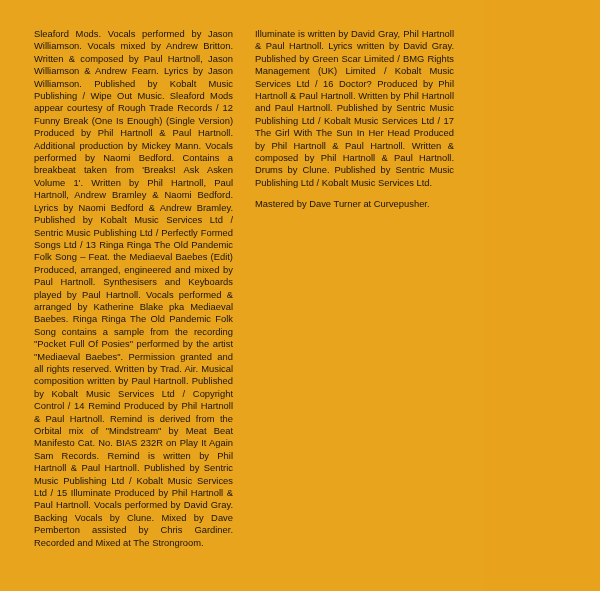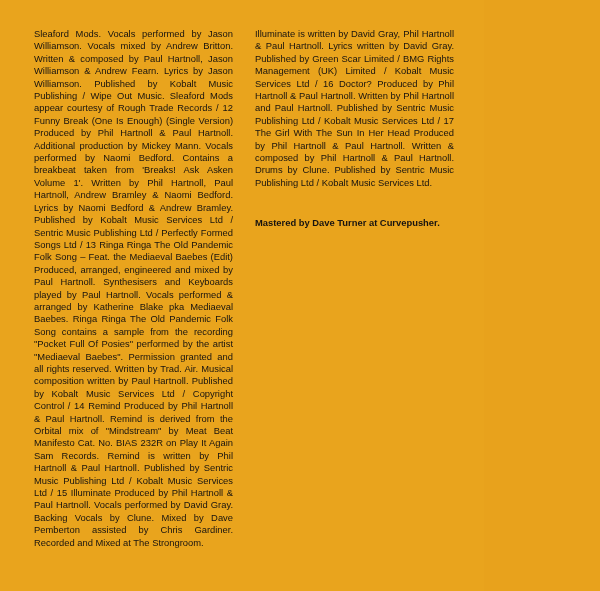--- a/index.html
+++ b/index.html
@@ -32,22 +32,21 @@
     line-height: 12.4px;
     color: #171310;
     text-align: justify;
     text-justify: inter-word;
     hyphens: none;
   }
   .col p {
     margin: 0;
   }
   .col p + p {
-    margin-top: 28px;
-    font-weight: bold;
+    margin-top: 9px;
   }
   b {
     font-weight: normal;
   }
 </style>
 </head>
 <body>
 
 <div class="page">
   <div class="columns">

